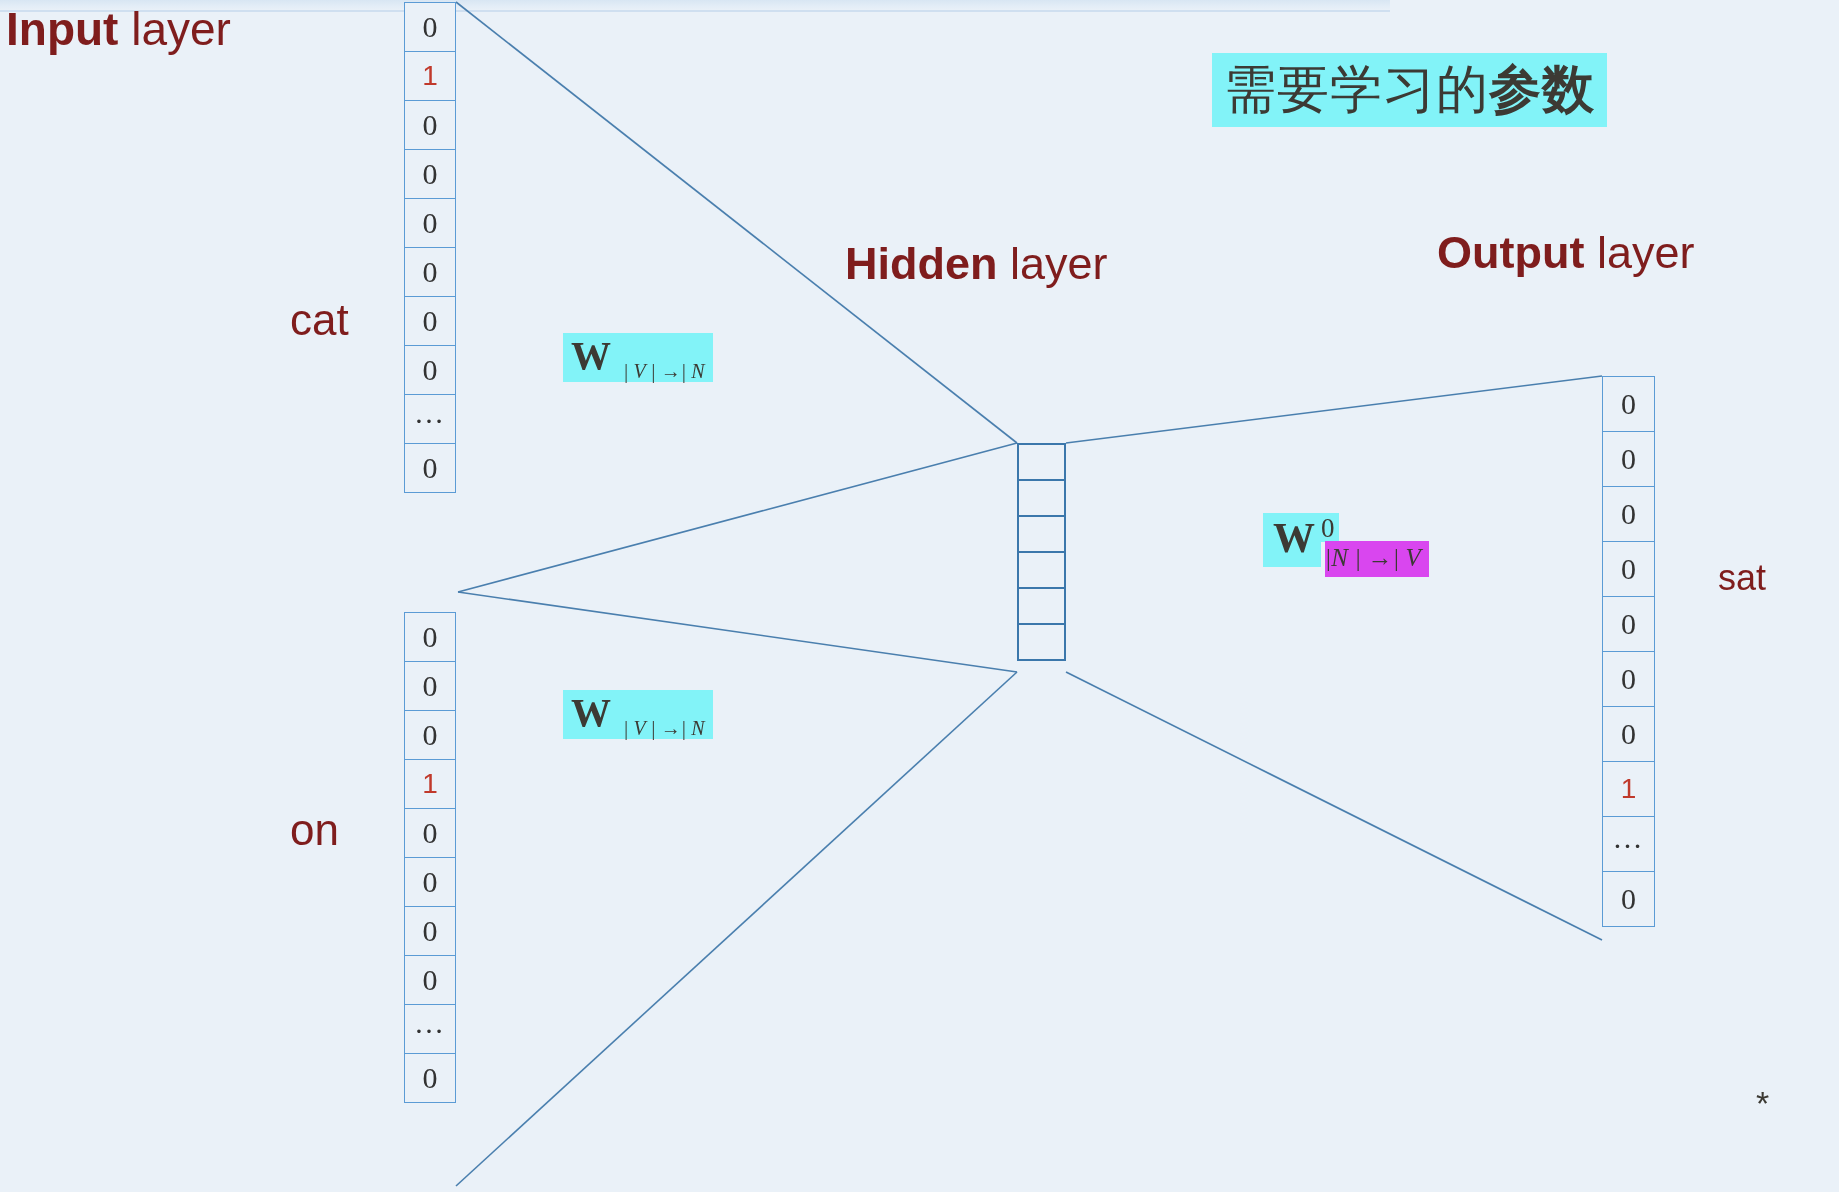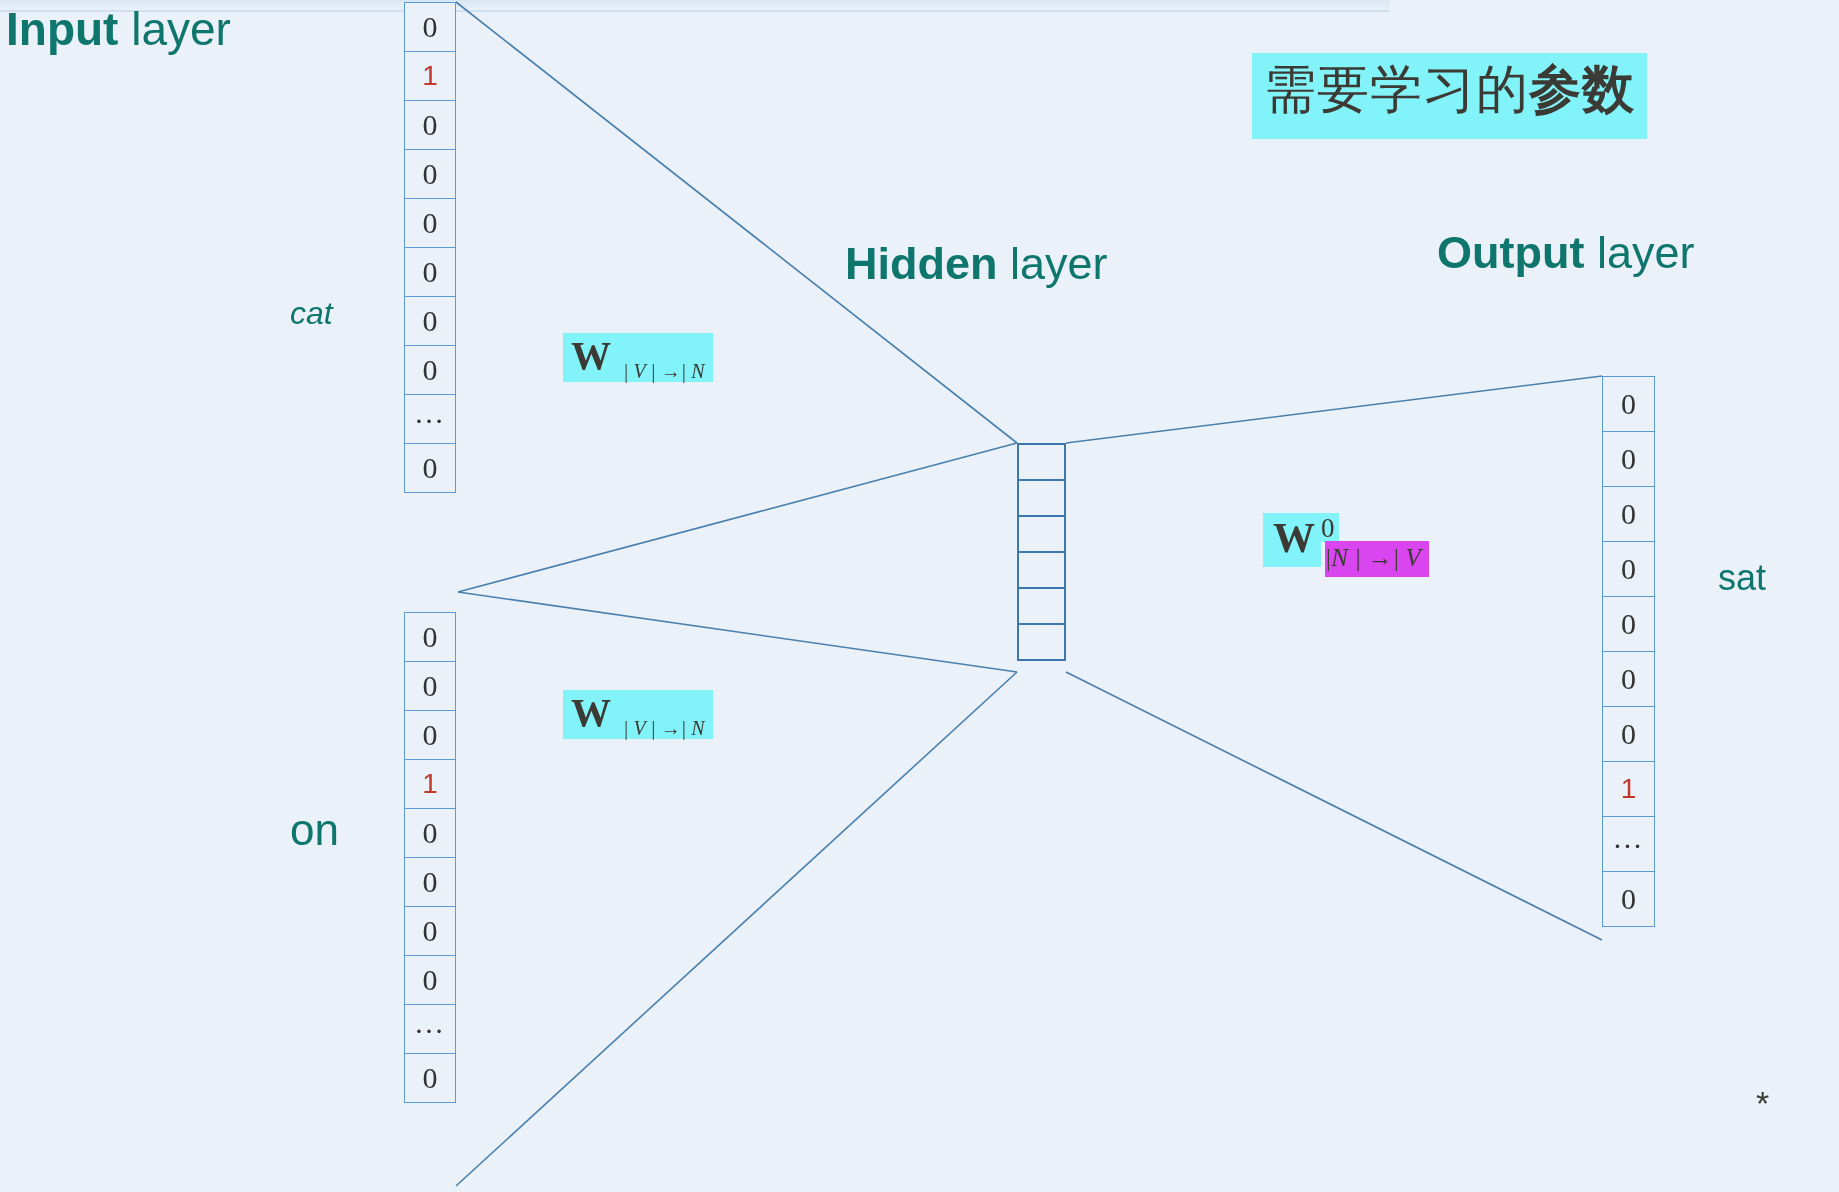--- a/index.html
+++ b/index.html
@@ -89,44 +89,43 @@
   }
   #hidden-col .hid-cell + .hid-cell { margin-top: -2px; }
 
   
   #output-col { left: 1602px; top: 376px; width: 53px; }
   #output-col .vec-cell { height: 56px; }
 
   
   .label {
     position: absolute;
-    color: #0f766e;
+    color: #7f1d1d;
     white-space: nowrap;
   }
   #title-input  { left: 6px;   top: 2px;   font-size: 46px; }
   #title-hidden { left: 845px; top: 238px; font-size: 45px; }
   #title-output { left: 1437px;top: 227px; font-size: 45px; }
   .title-strong { font-weight: bold; }
   .title-rest { font-weight: normal; }
 
-  #word-cat { left: 290px;  top: 295px; font-size: 32px; font-style: italic; }
+  #word-cat { left: 290px;  top: 295px; font-size: 44px; }
   #word-on  { left: 290px;  top: 805px; font-size: 44px; }
   #word-sat { left: 1718px; top: 557px; font-size: 36px; }
 
   
   #cn-note {
     position: absolute;
     left: 1212px;
     top: 53px;
     background: #82f3f8;
-    padding: 2px 12px 14px 12px;
+    padding: 2px 12px 2px 12px;
     font-size: 52px;
     color: #3c3a34;
     letter-spacing: 1px;
-    margin-left: 40px;
   }
   #cn-note .cn-bold { font-weight: bold; }
 
   
   .w-label {
     position: absolute;
     background: #82f3f8;
     color: #3c3a34;
     display: inline-flex;
     align-items: baseline;

